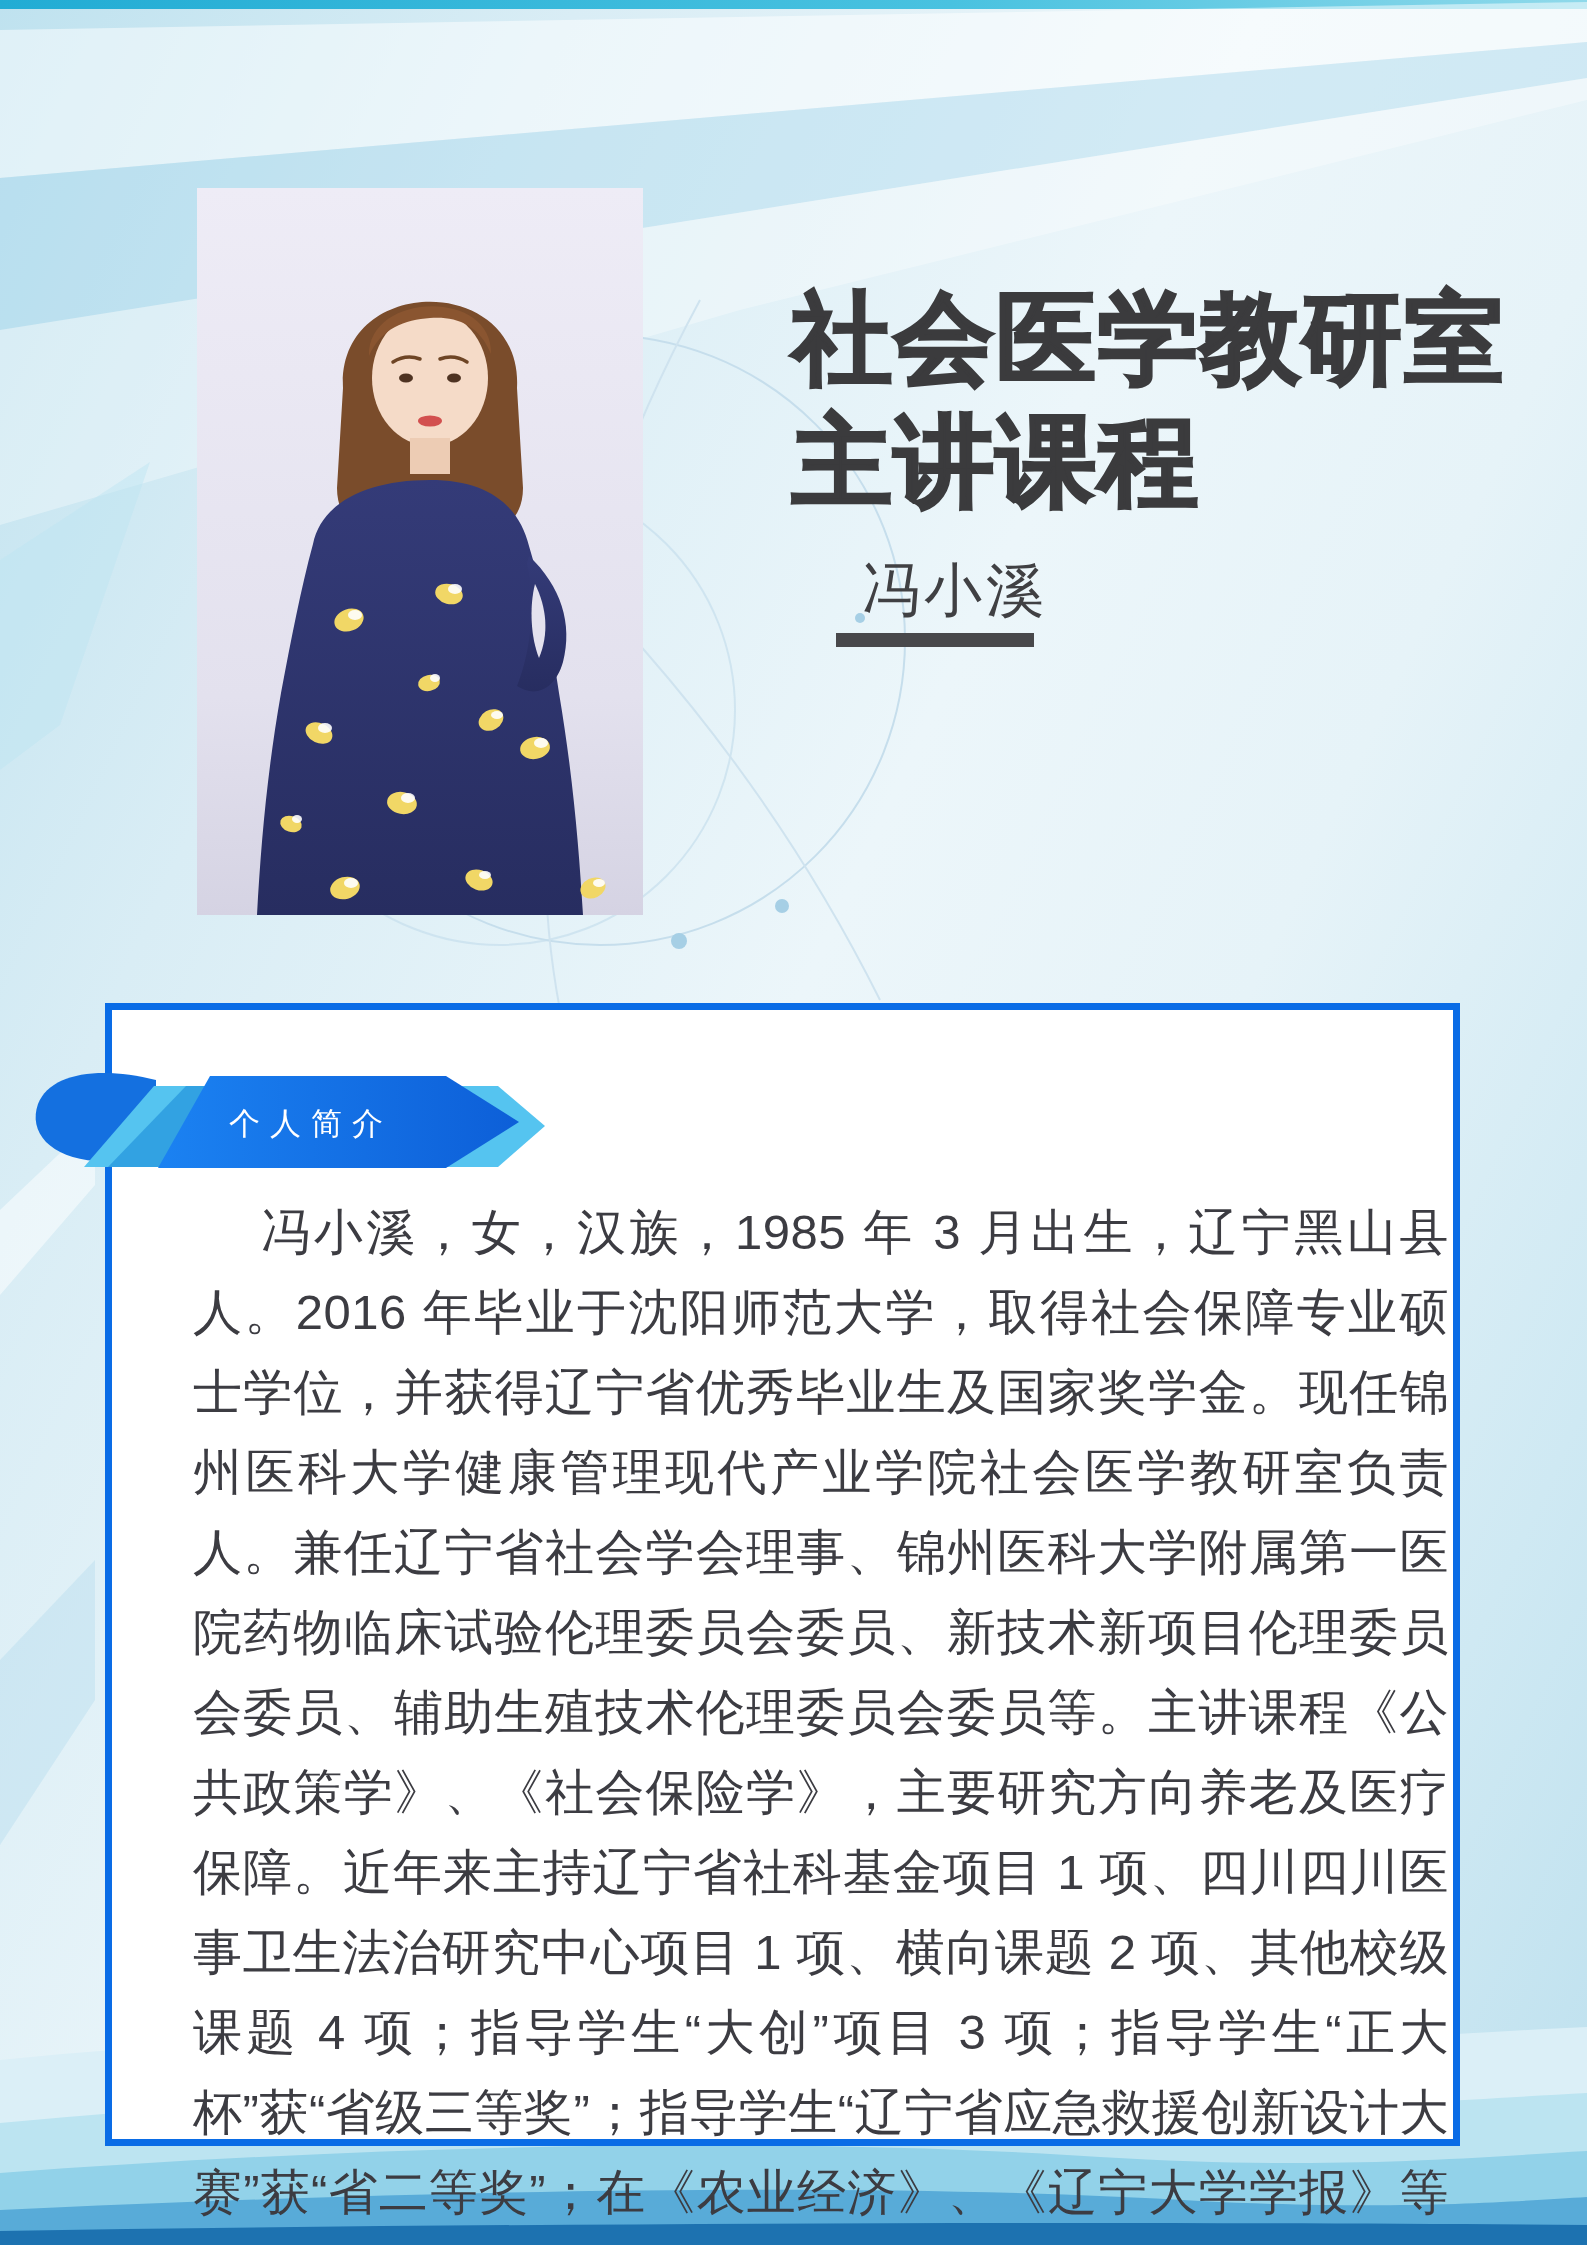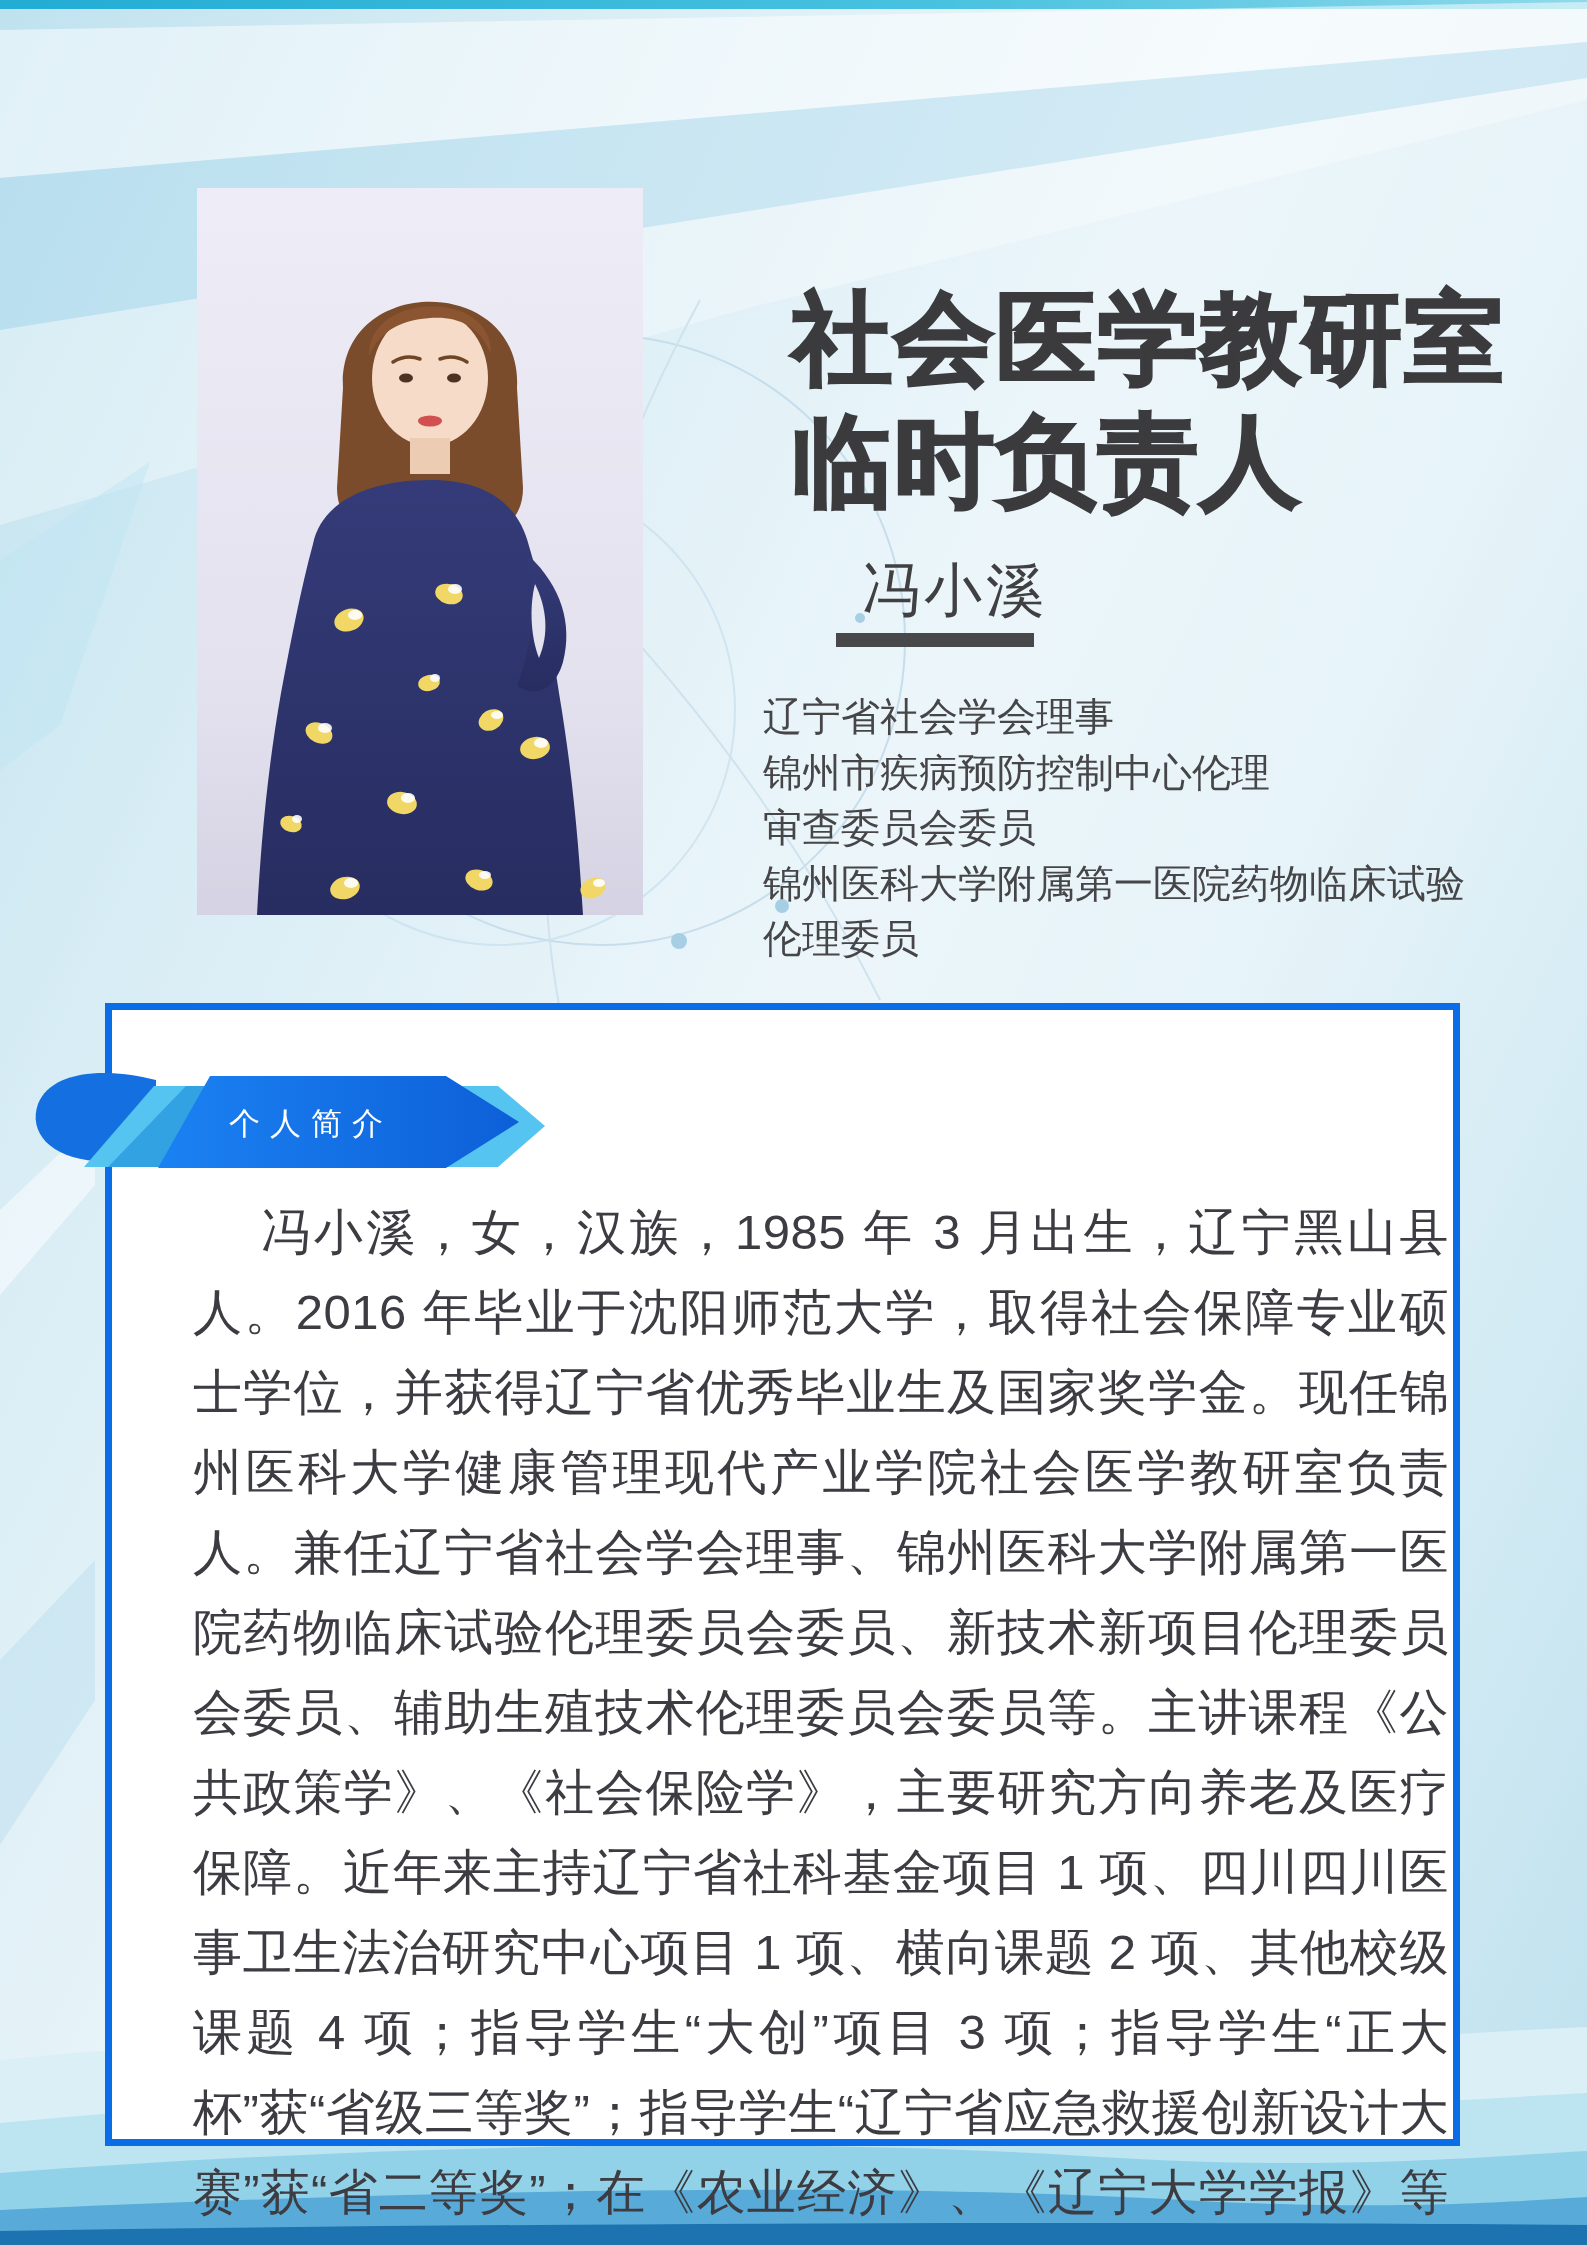--- a/index.html
+++ b/index.html
@@ -125,33 +125,26 @@
           <ellipse cx="288" cy="687" rx="6" ry="4"></ellipse>
         <ellipse cx="402" cy="695" rx="6" ry="4"></ellipse>
           <ellipse cx="238" cy="490" rx="5" ry="4"></ellipse>
         <ellipse cx="100" cy="631" rx="5" ry="4"></ellipse>
       </g>
     </svg>
   </div>
 
   <h1 class="title">
     <span>社会医学教研室</span>
-    <span>临时负责人</span>
+    <span>主讲课程</span>
   </h1>
 
   <div class="person-name">冯小溪</div>
   <div class="name-underline"></div>
 
-  <div class="creds">
-    <div>辽宁省社会学会理事</div>
-    <div>锦州市疾病预防控制中心伦理</div>
-    <div>审查委员会委员</div>
-    <div>锦州医科大学附属第一医院药物临床试验</div>
-    <div>伦理委员</div>
-  </div>
 
   <div class="card"></div>
 
   <div class="ribbon">
     <svg viewBox="0 0 520 112" preserveAspectRatio="none">
       <defs>
         <linearGradient id="rarrow" x1="0" y1="0" x2="1" y2="0">
           <stop offset="0" stop-color="#1b82f2"></stop>
             <stop offset="1" stop-color="#0d5fd8"></stop>
         </linearGradient>

